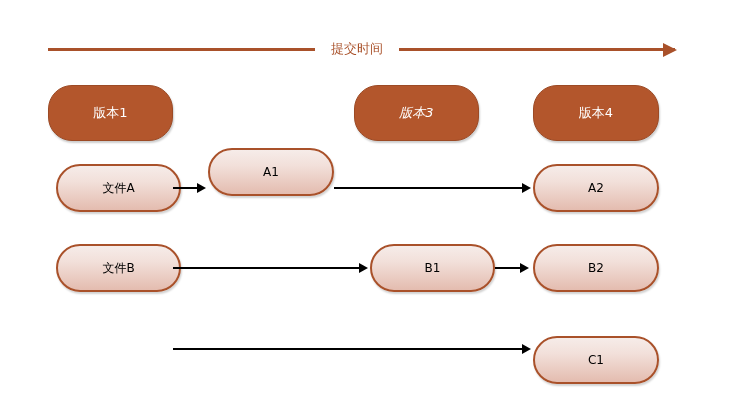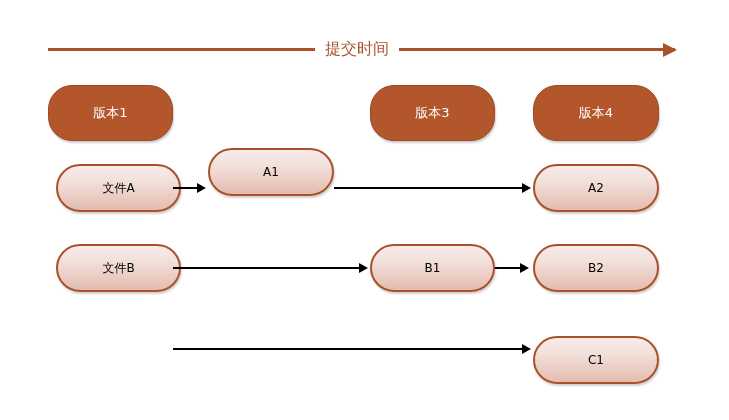--- a/index.html
+++ b/index.html
@@ -38,21 +38,21 @@
     border-left: 14px solid #a9512a;
     top: 42.5px;
   }
   .timeline-label {
     position: absolute;
     top: 38px;
     height: 22px;
     line-height: 22px;
     background: #ffffff;
     color: #a9512a;
-    font-size: 16px;
+    font-size: 13px;
     text-align: center;
     white-space: nowrap;
     padding: 0 2px;
   }
 
   
   .version-pill {
     position: absolute;
     height: 56px;
     border-radius: 24px;
@@ -101,21 +101,21 @@
 </head>
 <body>
 
 <div id="canvas">
 
   <div class="timeline-line" style="left:48px; width:627px;"></div>
   <div class="timeline-arrowhead" style="left:663px;"></div>
   <div class="timeline-label" style="left:315px; width:80px;">提交时间</div>
 
   <div class="version-pill" style="left:48px; top:85px; width:125px;">版本1</div>
-  <div class="version-pill" style="left:370px; top:85px; width:125px;">版本3</div>
+  <div class="version-pill" style="left:354px; top:85px; width:125px;font-style:italic;">版本3</div>
   <div class="version-pill" style="left:533px; top:85px; width:126px;">版本4</div>
 
   <div class="node-pill" style="left:56px; top:164px; width:125px;">文件A</div>
   <div class="conn-line" style="left:173px; top:187px; width:26px;"></div>
   <div class="conn-head" style="left:197px; top:183px;"></div>
 
   <div class="node-pill" style="left:208px; top:148px; width:126px;">A1</div>
   <div class="conn-line" style="left:334px; top:187px; width:190px;"></div>
   <div class="conn-head" style="left:522px; top:183px;"></div>
 

